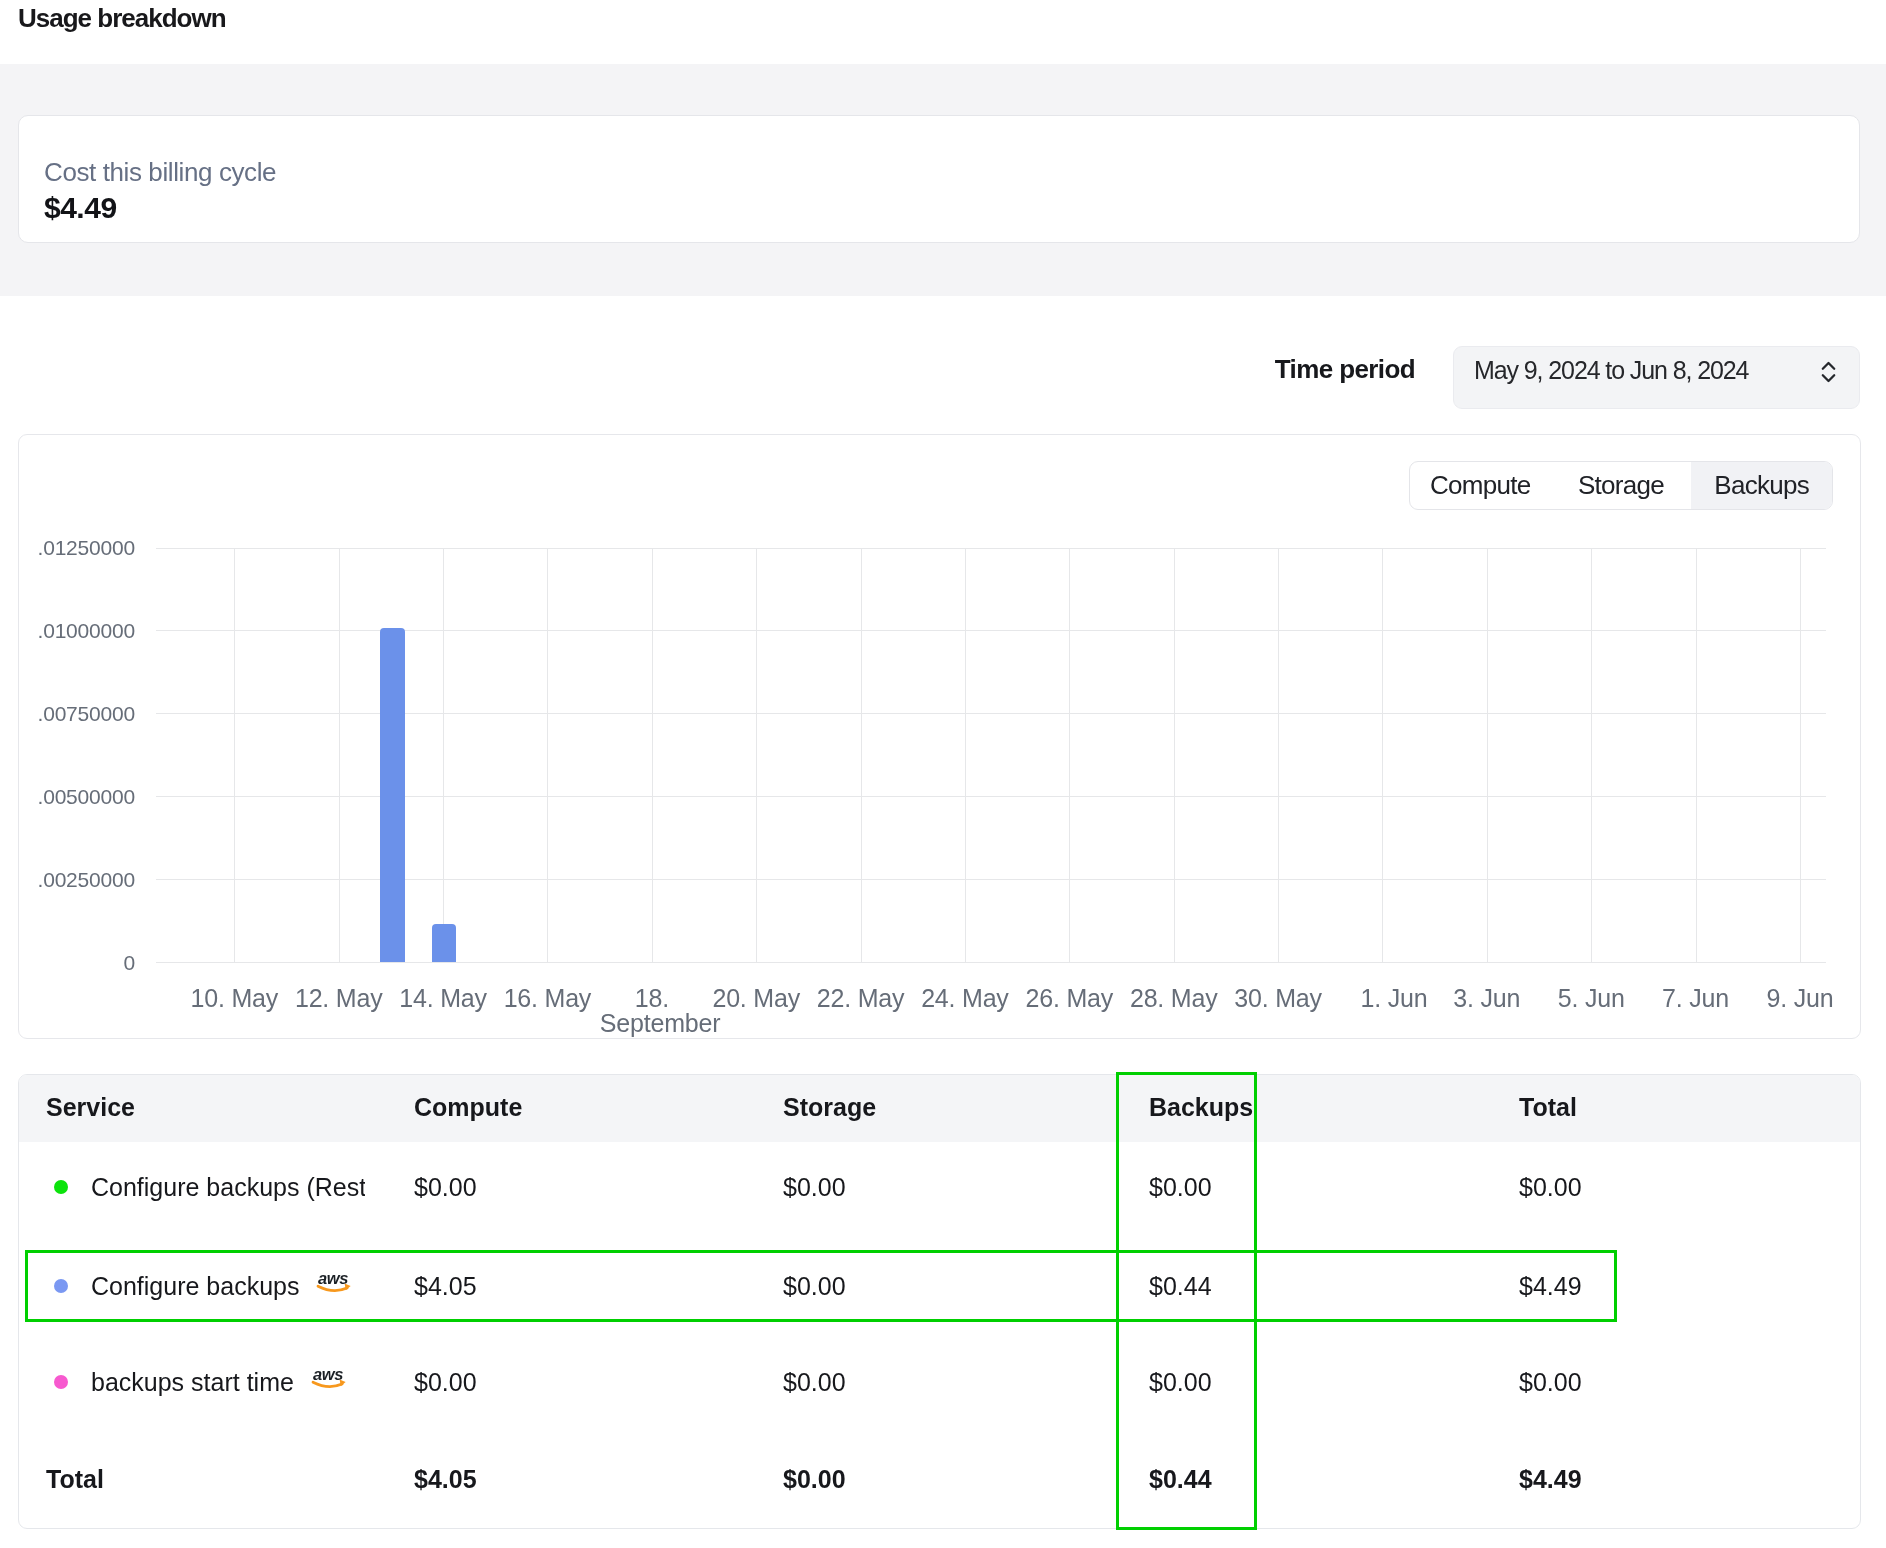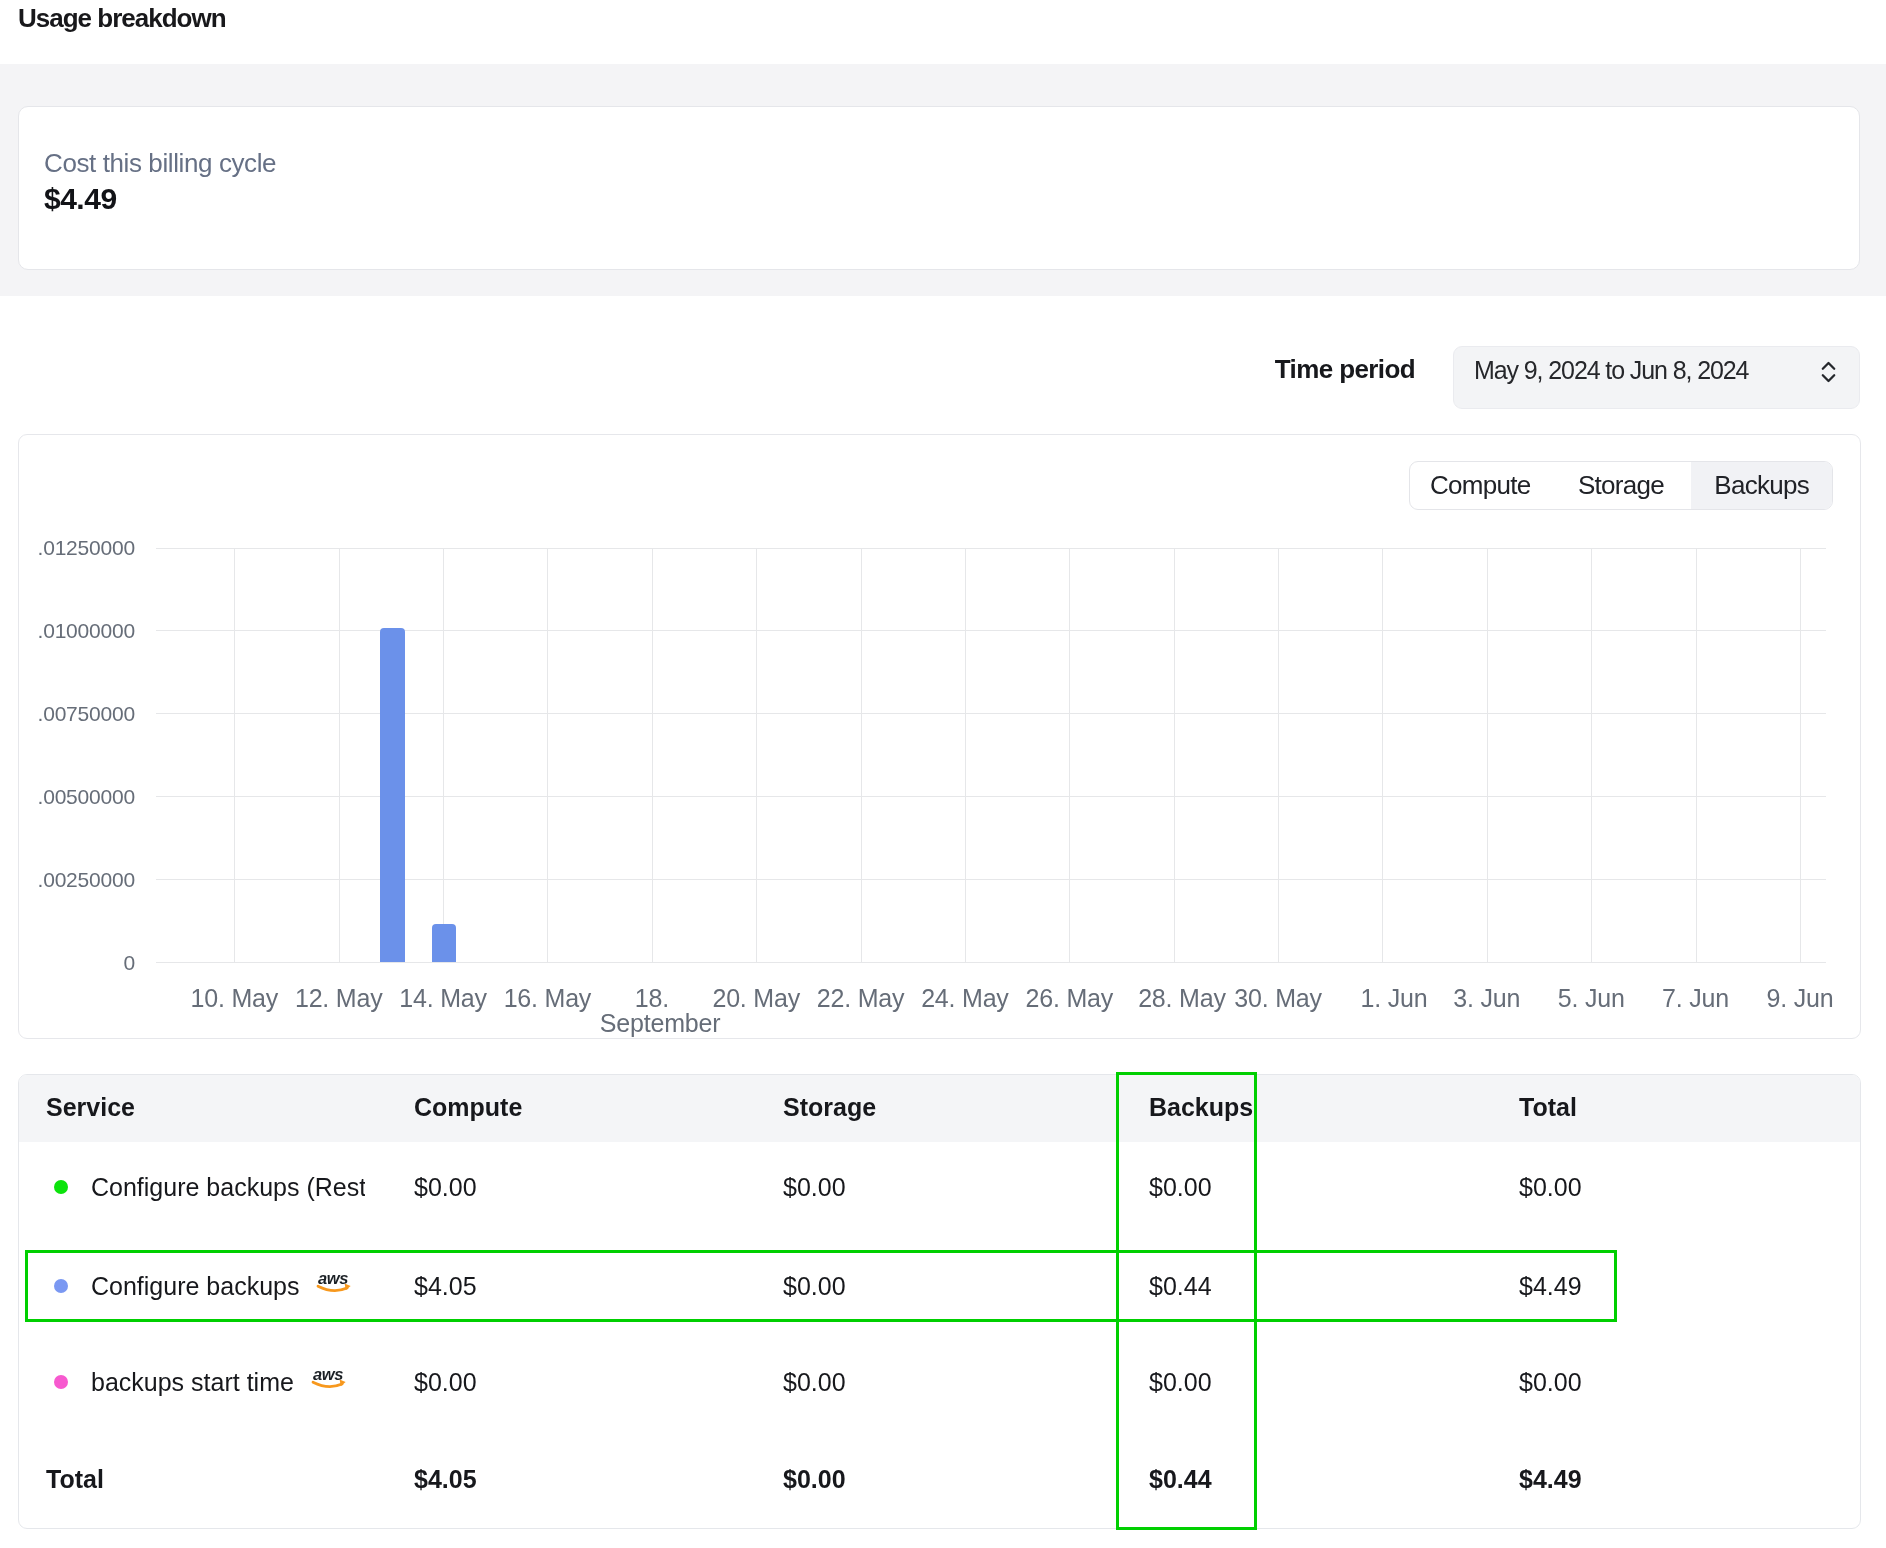--- a/index.html
+++ b/index.html
@@ -3,21 +3,21 @@
 <meta charset="utf-8">
 <style>
   * { margin:0; padding:0; box-sizing:border-box; }
   html { background:#fff; }
   body { background:transparent; opacity:0.999; font-family:"Liberation Sans", sans-serif; width:1886px; height:1548px; position:relative; overflow:hidden; }
   .abs { position:absolute; }
 
   .h1 { left:18px; top:5px; font-size:26px; line-height:1; font-weight:bold; color:#18181b; letter-spacing:-1.0px; }
 
   .band { left:0; top:64px; width:1886px; height:232px; background:#f4f4f6; }
-  .cost-card { left:18px; top:106px; width:1842px; height:164px; background:#fff; border:1px solid #e5e6ea; border-radius:10px; }
+  .cost-card { left:18px; top:115px; width:1842px; height:128px; background:#fff; border:1px solid #e5e6ea; border-radius:10px; }
   .cost-label { left:25px; top:43px; font-size:26px; line-height:1; color:#667085; letter-spacing:-0.4px; }
   .cost-value { left:25px; top:77px; font-size:30px; line-height:1; font-weight:bold; color:#121317; letter-spacing:-0.5px; }
 
   .tp-label { right:471px; top:356px; font-size:26px; line-height:1; font-weight:bold; color:#17181c; letter-spacing:-0.6px; }
   .select { left:1453px; top:346px; width:407px; height:63px; background:#f3f4f6; border:1px solid #eaebef; border-radius:9px; }
   .select-text { left:20px; top:11px; font-size:25px; line-height:1; color:#26272b; letter-spacing:-1.1px; }
 
   .chart-card { left:18px; top:434px; width:1843px; height:605px; background:#fff; border:1px solid #e6e7eb; border-radius:9px; }
 
   .tabs { position:absolute; left:1390px; top:26px; width:424px; height:49px; border:1px solid #e4e5e9; border-radius:9px; background:#fff; display:flex; }
@@ -94,21 +94,21 @@
     <div class="xlab" style="left:580.8px; top:551.4px;">18. September</div>
     <div class="vgrid" style="left:737.2px; top:112.5px; height:414.5px;"></div>
     <div class="xlab" style="left:685.2px; top:551.4px;">20. May</div>
     <div class="vgrid" style="left:841.5px; top:112.5px; height:414.5px;"></div>
     <div class="xlab" style="left:789.5px; top:551.4px;">22. May</div>
     <div class="vgrid" style="left:945.9px; top:112.5px; height:414.5px;"></div>
     <div class="xlab" style="left:893.9px; top:551.4px;">24. May</div>
     <div class="vgrid" style="left:1050.3px; top:112.5px; height:414.5px;"></div>
     <div class="xlab" style="left:998.3px; top:551.4px;">26. May</div>
     <div class="vgrid" style="left:1154.7px; top:112.5px; height:414.5px;"></div>
-    <div class="xlab" style="left:1102.7px; top:551.4px;text-align:right;">28. May</div>
+    <div class="xlab" style="left:1102.7px; top:551.4px;">28. May</div>
     <div class="vgrid" style="left:1259.0px; top:112.5px; height:414.5px;"></div>
     <div class="xlab" style="left:1207.0px; top:551.4px;">30. May</div>
     <div class="vgrid" style="left:1363.4px; top:112.5px; height:414.5px;"></div>
     <div class="xlab" style="left:1323px; top:551.4px;">1. Jun</div>
     <div class="vgrid" style="left:1467.8px; top:112.5px; height:414.5px;"></div>
     <div class="xlab" style="left:1415.8px; top:551.4px;">3. Jun</div>
     <div class="vgrid" style="left:1572.2px; top:112.5px; height:414.5px;"></div>
     <div class="xlab" style="left:1520.2px; top:551.4px;">5. Jun</div>
     <div class="vgrid" style="left:1676.5px; top:112.5px; height:414.5px;"></div>
     <div class="xlab" style="left:1624.5px; top:551.4px;">7. Jun</div>

